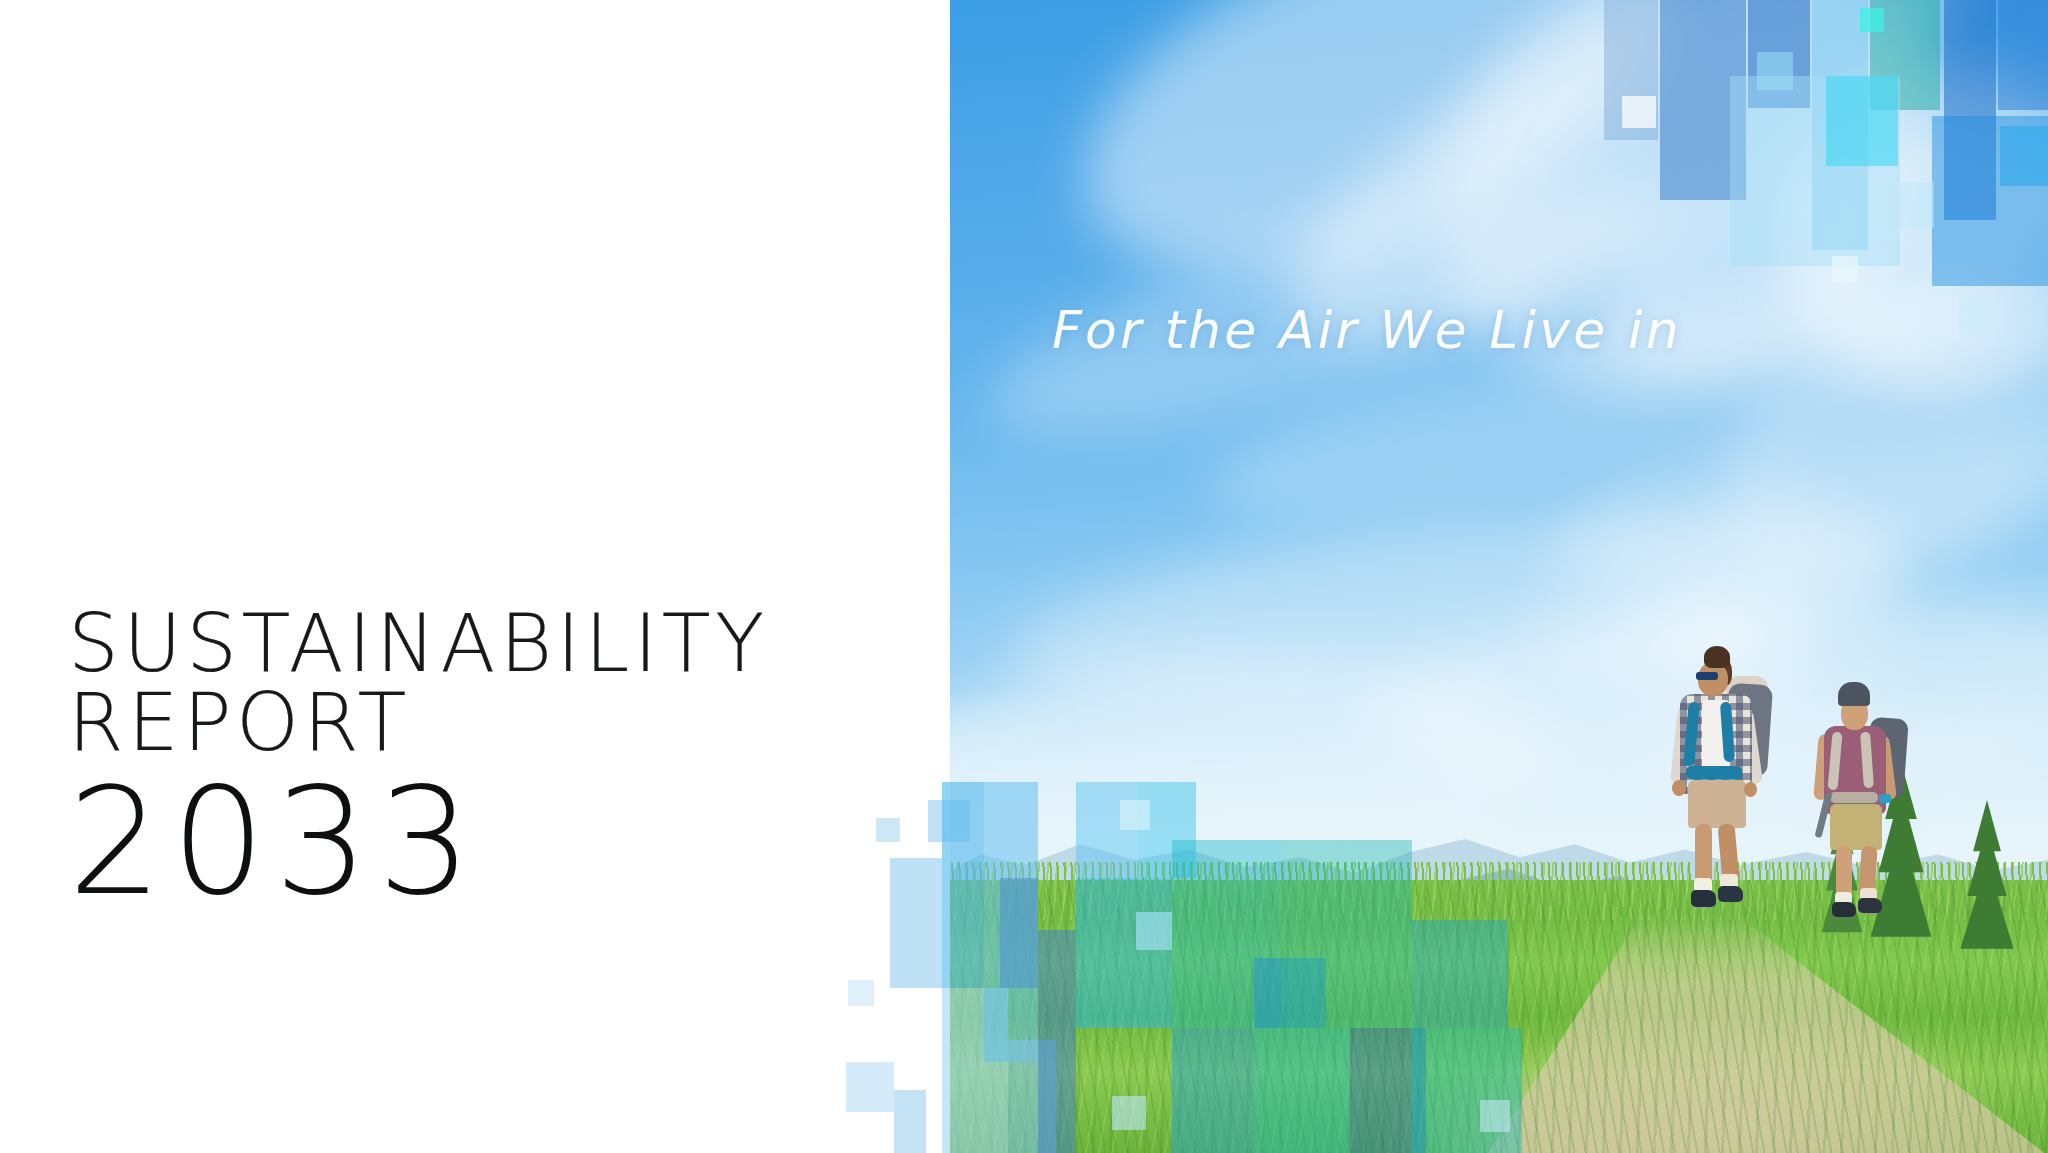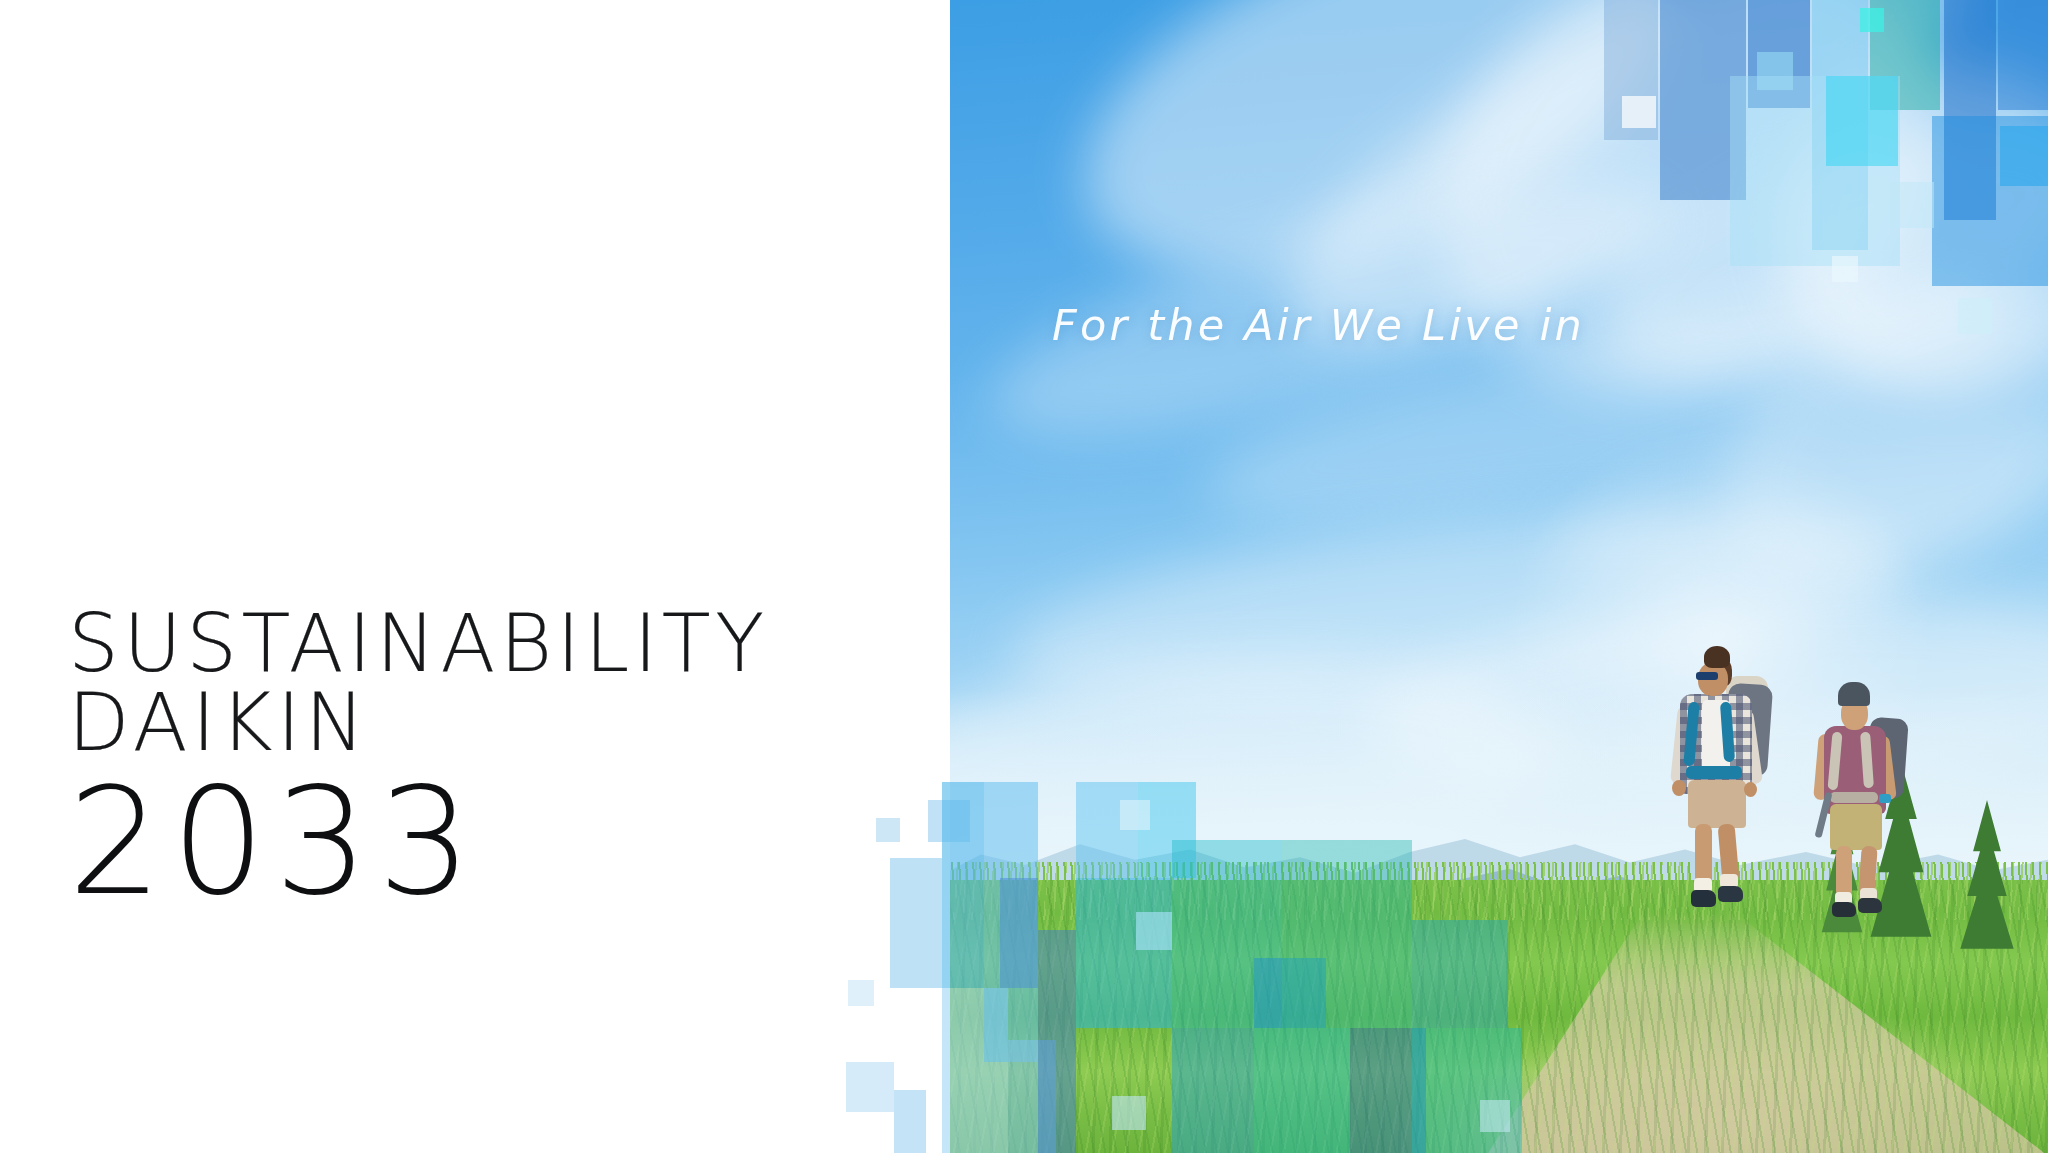--- a/index.html
+++ b/index.html
@@ -337,21 +337,21 @@
 
   
   .tagline {
     position: absolute;
     left: 1052px;
     top: 300px;
     z-index: 9;
     font-family: "DejaVu Sans", sans-serif;
     font-weight: 300;
     font-style: italic;
-    font-size: 43px;
+    font-size: 52px;
     letter-spacing: 3.2px;
     color: rgba(255,255,255,0.96);
     white-space: nowrap;
     text-shadow: 0 1px 10px rgba(90,150,200,0.35);
   }
 </style>
 </head>
 <body>
 
 <div class="cover">
@@ -455,21 +455,21 @@
         <div class="sq" style="left: 884px; top: 256px; width: 26px; height: 26px; background: rgb(234, 247, 253); opacity: 0.7;"></div>
         <div class="sq" style="left: 1010px; top: 298px; width: 34px; height: 36px; background: rgb(205, 238, 250); opacity: 0.6;"></div>
       </div>
   </div>
 
   <div class="left-panel">
 
 
     <div class="title-block">
       <div class="title-line">SUSTAINABILITY</div>
-      <div class="title-line">DAIKIN</div>
+      <div class="title-line">REPORT</div>
       <div class="title-year">2033</div>
     </div>
 
   </div>
 
   <div class="mosaic-bl" id="mosaic-bl">
       <div class="sq" style="left: 876px; top: 818px; width: 24px; height: 24px; background: rgb(158, 207, 240); opacity: 0.5;"></div>
       <div class="sq" style="left: 928px; top: 800px; width: 42px; height: 42px; background: rgb(140, 200, 239); opacity: 0.55;"></div>
       <div class="sq" style="left: 890px; top: 858px; width: 52px; height: 130px; background: rgb(126, 195, 238); opacity: 0.5;"></div>
       <div class="sq" style="left: 942px; top: 782px; width: 42px; height: 206px; background: rgb(84, 184, 236); opacity: 0.62;"></div>

